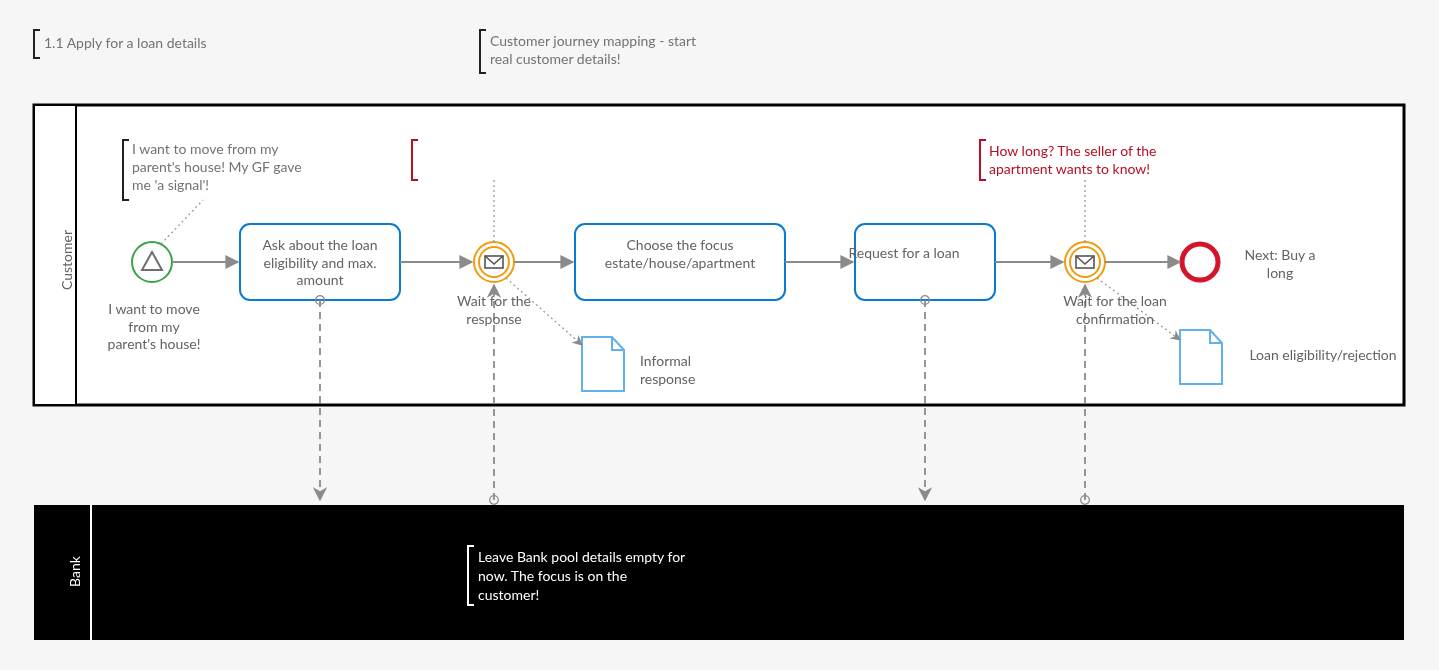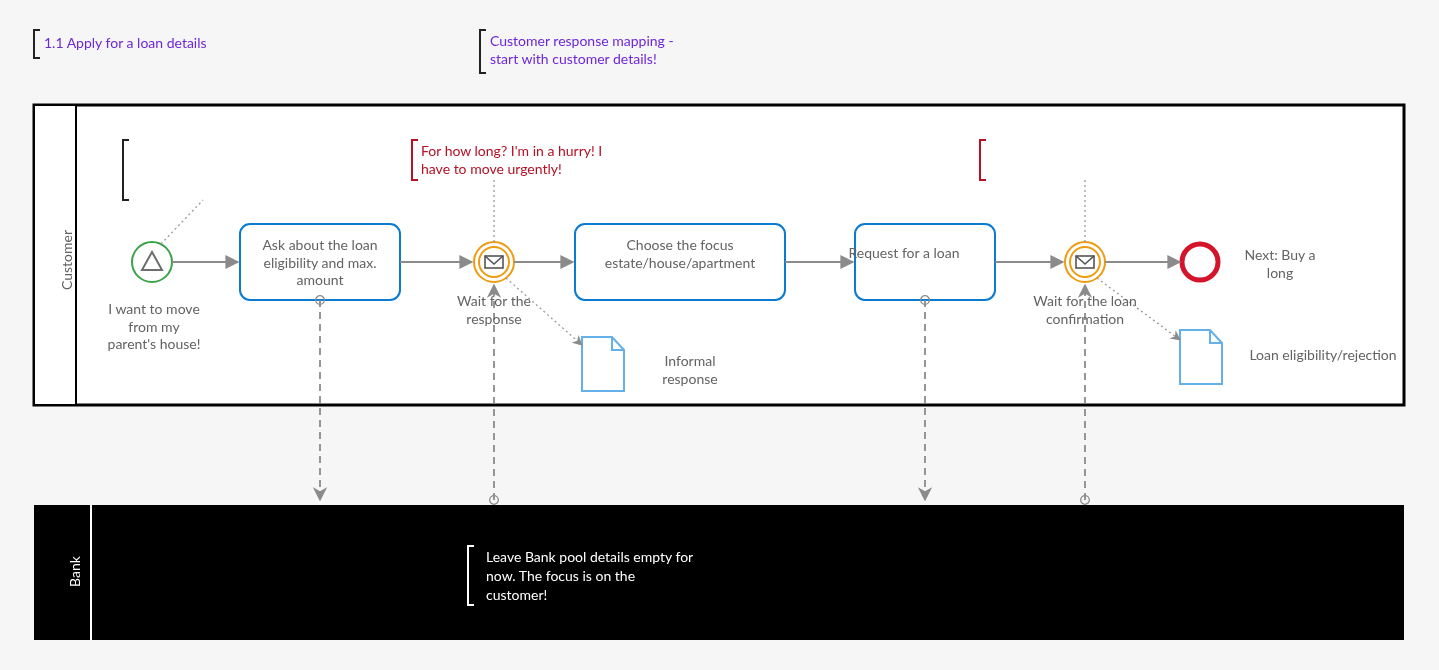--- a/index.html
+++ b/index.html
@@ -1,23 +1,23 @@
 <!DOCTYPE html>
 <html><head>
 <meta charset="utf-8">
 <style>
   html,body{margin:0;padding:0;background:#f7f6f6;}
   body{font-family:"Segoe UI","Lato","Helvetica Neue",Arial,sans-serif;color:#555;}
   #stage{position:relative;width:1439px;height:670px;}
   svg{position:absolute;left:0;top:0;}
   .lbl{position:absolute;font-size:14px;line-height:1.25;color:#636363;text-align:center;}
-  .lbl.left{text-align:center;}
-  .ann{position:absolute;font-size:14px;line-height:1.3;color:#6d28d9;text-align:left;}
+  .lbl.left{text-align:left;}
+  .ann{position:absolute;font-size:14px;line-height:1.3;color:#737373;text-align:left;}
   .ann.red{color:#b51024;}
-  .bank-note{position:absolute;color:#fff;font-size:14px;line-height:1.35;text-align:left;margin-left:8px;}
+  .bank-note{position:absolute;color:#fff;font-size:14px;line-height:1.35;text-align:left;}
   .lane-title{position:absolute;font-size:14px;color:#636363;transform:rotate(-90deg);transform-origin:left top;}
   .lane-title.bank{color:#fff;}
 </style>
 </head>
 <body>
 <div id="stage">
 
 <svg width="1439" height="670" viewBox="0 0 1439 670">
   <defs>
     <marker id="arrow" viewBox="0 0 10 10" refX="9" refY="5" markerWidth="7" markerHeight="7" orient="auto">
@@ -115,32 +115,33 @@
   </g>
 
   <path d="M129 140 L123 140 L123 200 L129 200" fill="none" stroke="#222" stroke-width="2"></path>
   <path d="M418 140 L412 140 L412 180 L418 180" fill="none" stroke="#b51024" stroke-width="2"></path>
   <path d="M986 140 L980 140 L980 180 L986 180" fill="none" stroke="#b51024" stroke-width="2"></path>
   <path d="M474 546 L468 546 L468 605 L474 605" fill="none" stroke="#fff" stroke-width="2"></path>
 
 </svg>
 
 <div class="ann left" style="left:44px;top:34px;width:320px">1.1 Apply for a loan details</div>
-<div class="ann left" style="left:490px;top:32px;width:210px">Customer response mapping - start with customer details!</div>
+<div class="ann left" style="left:490px;top:32px;width:210px">Customer journey mapping - start real customer details!</div>
 
 <div class="lane-title" style="left:58px;top:290px">Customer</div>
 <div class="lane-title bank" style="left:66px;top:587px">Bank</div>
 
 <div class="lbl" style="left:248px;top:236px;width:144px">Ask about the loan eligibility and max. amount</div>
 <div class="lbl" style="left:104px;top:300px;width:100px">I want to move from my parent's house!</div>
 <div class="lbl" style="left:452px;top:292px;width:84px">Wait for the response</div>
 <div class="lbl" style="left:585px;top:236px;width:190px">Choose the focus estate/house/apartment</div>
 <div class="lbl" style="left:844px;top:244px;width:120px">Request for a loan</div>
-<div class="lbl" style="left:1030px;top:292px;width:110px">Wait for the loan confirmation</div>
+<div class="lbl" style="left:1060px;top:292px;width:110px">Wait for the loan confirmation</div>
 <div class="lbl" style="left:1230px;top:246px;width:100px">Next: Buy a long</div>
 <div class="lbl left" style="left:640px;top:352px;width:100px">Informal response</div>
 <div class="lbl left" style="left:1238px;top:346px;width:170px;text-align:center">Loan eligibility/rejection</div>
 
-<div class="ann red" style="left:421px;top:142px;width:200px">For how long? I'm in a hurry! I have to move urgently!</div>
+<div class="ann" style="left:132px;top:140px;width:180px">I want to move from my parent's house! My GF gave me 'a signal'!</div>
+<div class="ann red" style="left:989px;top:142px;width:200px">How long? The seller of the apartment wants to know!</div>
 
 <div class="bank-note" style="left:478px;top:548px;width:210px">Leave Bank pool details empty for now. The focus is on the customer!</div>
 
 </div>
 
 </body></html>

